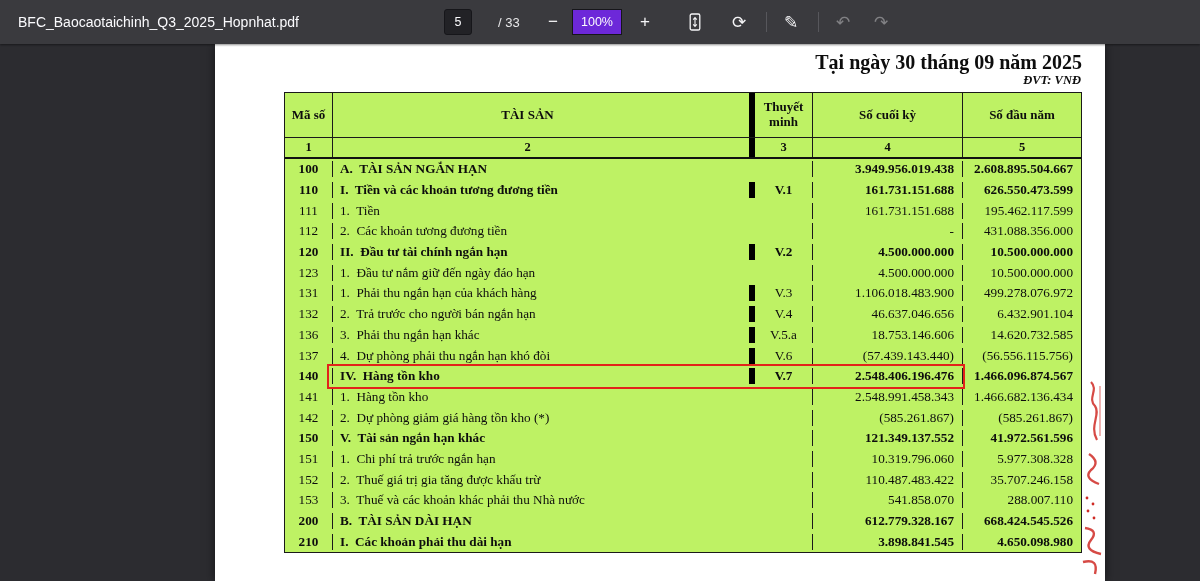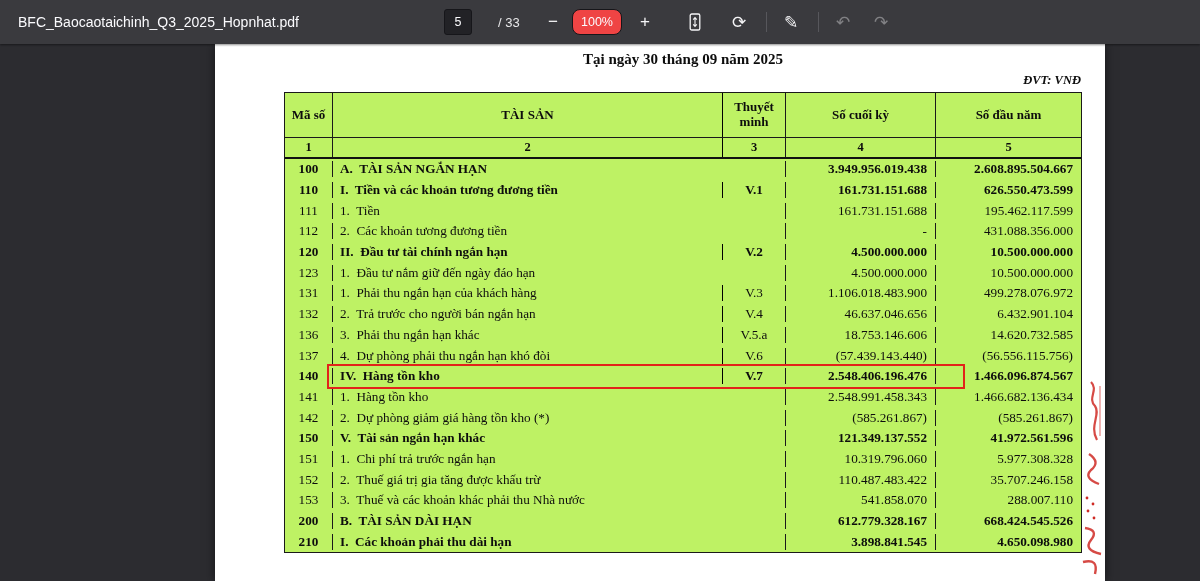--- a/index.html
+++ b/index.html
@@ -5,38 +5,38 @@
   html,body{margin:0;padding:0;background:#2c2c30;}
   .app{position:relative;width:1200px;height:581px;overflow:hidden;font-family:"Liberation Sans",sans-serif;}
 
   
   .toolbar{position:absolute;top:0;left:0;width:1200px;height:44px;background:#3a3a3e;color:#f5f5f7;box-shadow:0 1px 2px rgba(0,0,0,.45);z-index:10;}
   .filename{position:absolute;left:18px;top:0;height:44px;display:flex;align-items:center;font-size:14px;color:#fbfbfe;}
   .tb-abs{position:absolute;top:50%;transform:translateY(-50%);display:flex;align-items:center;}
   .page-input{width:26px;height:24px;background:#222226;border:1px solid #16161a;border-radius:3px;color:#fbfbfe;text-align:center;font-size:12.5px;font-family:"Liberation Sans",sans-serif;padding:0;}
   .page-count{margin-left:26px;font-size:13px;color:#e8e8ea;}
   .tb-btn{width:30px;height:30px;display:flex;align-items:center;justify-content:center;background:transparent;border:none;color:#f5f5f7;font-size:17px;border-radius:4px;cursor:pointer;padding:0;}
-  .zoom-box{width:48px;height:24px;background:#ef4444;border:1px solid #16161a;border-radius:8px;display:flex;align-items:center;justify-content:center;font-size:12.5px;color:#fbfbfe;cursor:pointer;}
+  .zoom-box{width:48px;height:24px;background:#6d28d9;border:1px solid #16161a;border-radius:0;display:flex;align-items:center;justify-content:center;font-size:12.5px;color:#fbfbfe;cursor:pointer;}
   .divider{position:absolute;top:12px;width:1px;height:20px;background:#57575c;}
   .dim{opacity:.38;}
 
   
   .doc-area{position:absolute;top:44px;left:0;width:1200px;height:537px;background:#2c2c30;overflow:hidden;}
   .pdf-page{position:absolute;left:215px;top:0;width:890px;height:537px;background:#ffffff;box-shadow:0 0 10px rgba(0,0,0,.55);overflow:hidden;color:#0d0d0d;font-family:"Liberation Serif","DejaVu Serif",serif;}
 
-  .stmt-title{position:absolute;left:69px;top:7px;width:798px;text-align:center;font-size:15px;font-weight:bold;}
+  .stmt-title{position:absolute;left:69px;top:7px;width:798px;text-align:right;font-size:20px;font-weight:bold;}
   .unit-label{position:absolute;top:29px;right:24px;font-size:12.5px;font-style:italic;font-weight:600;}
 
   
   .bs-table{position:absolute;left:69px;top:48px;width:798px;border:1.5px solid #1a1a1a;box-sizing:border-box;background:#bef264;}
   .hrow,.irow,.trow{display:flex;position:relative;}
   .c{box-sizing:border-box;display:flex;align-items:center;overflow:hidden;}
   .c.code{width:47px;justify-content:center;}
   .c.name{width:390px;border-left:1px solid #1a1a1a;padding-left:7px;white-space:pre;}
-  .c.note{width:63px;border-left:1px solid #000000;justify-content:center;text-align:center;}
+  .c.note{width:63px;border-left:6px solid #000000;justify-content:center;text-align:center;margin-left:27px;}
   .c.num{width:150px;border-left:1px solid #1a1a1a;justify-content:flex-end;padding-right:8px;padding-left:44px;}
   .c.last{width:auto;flex:1;}
   .hrow{height:44px;font-weight:bold;font-size:13px;border-bottom:1px solid #1a1a1a;}
   .hrow .c{justify-content:center;text-align:center;padding:0 2px;line-height:1.15;}
   .hrow .c.name,.hrow .c.num{padding-left:0;padding-right:0;}
   .irow{height:19px;font-weight:bold;font-size:12.5px;border-bottom:2.5px solid #111;}
   .irow .c{justify-content:center;padding:0;}
   .trow{height:20.7px;font-size:13.2px;align-items:center;}
   .trow.b{font-weight:bold;}
   .red-box{position:absolute;left:42px;top:-2px;bottom:-2px;width:634px;border:2px solid #e2231a;z-index:3;pointer-events:none;}

